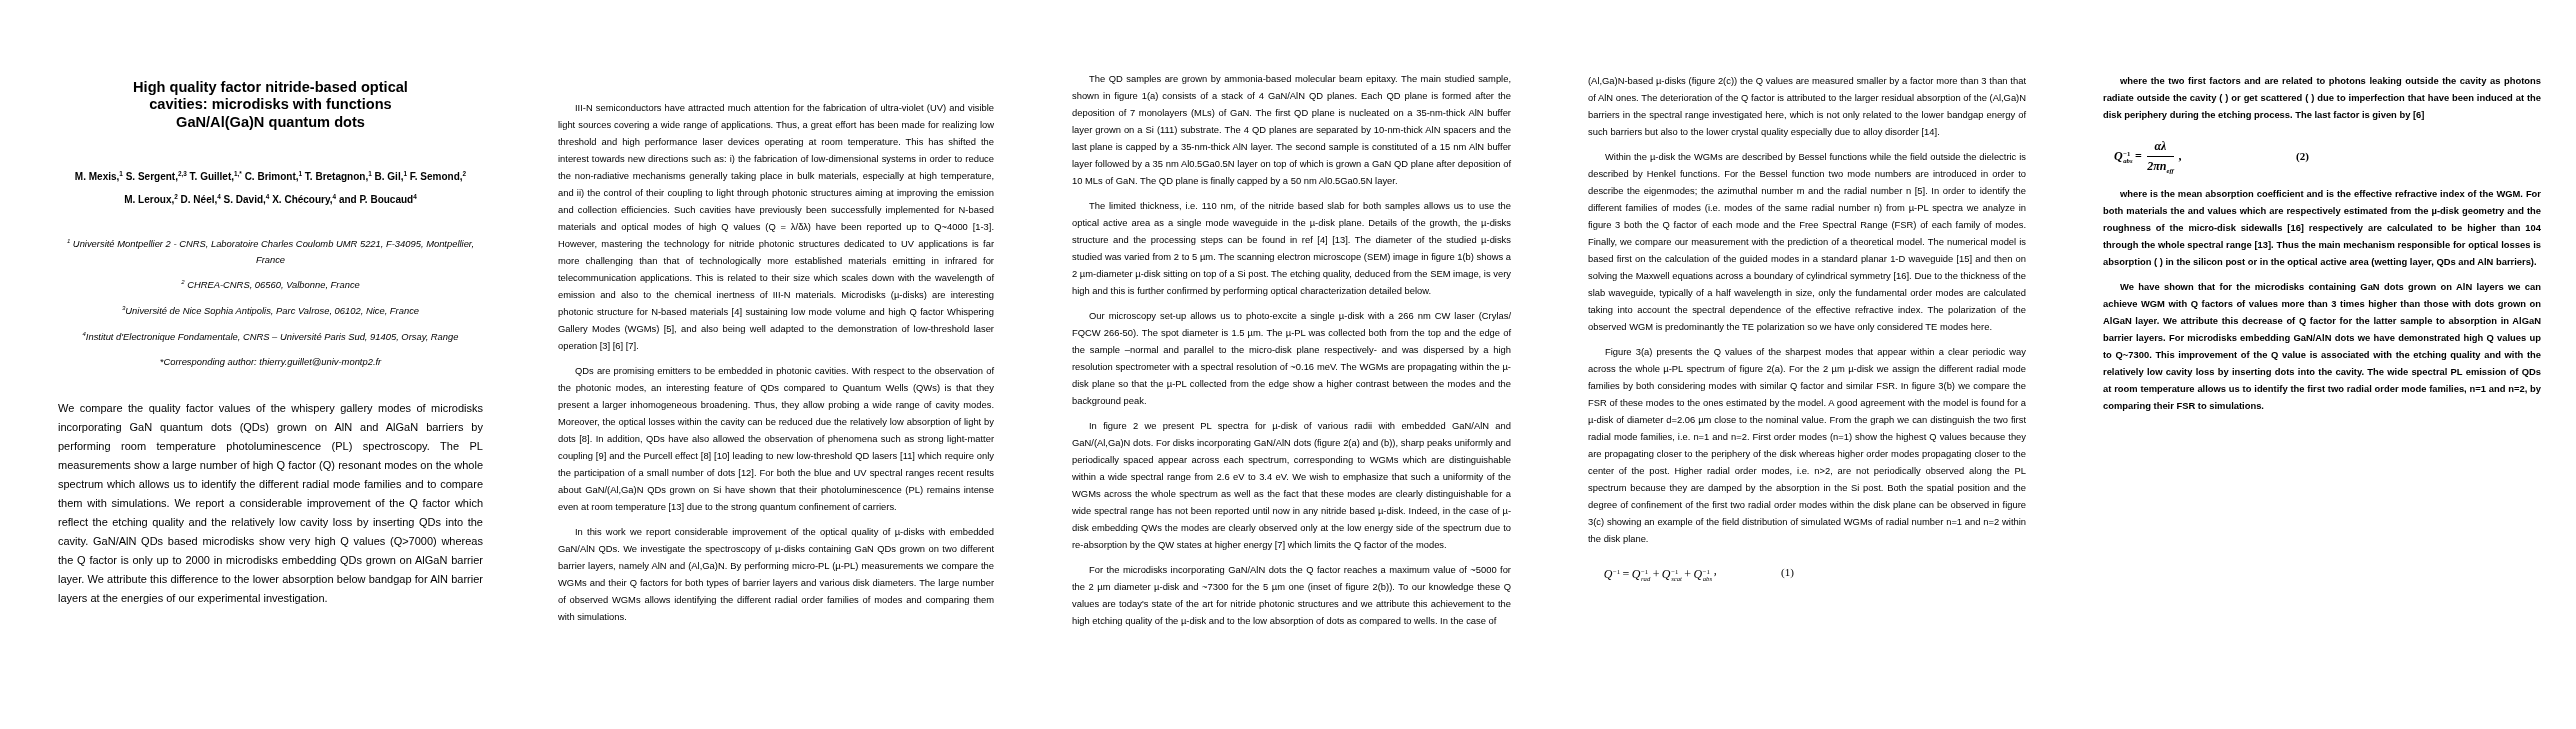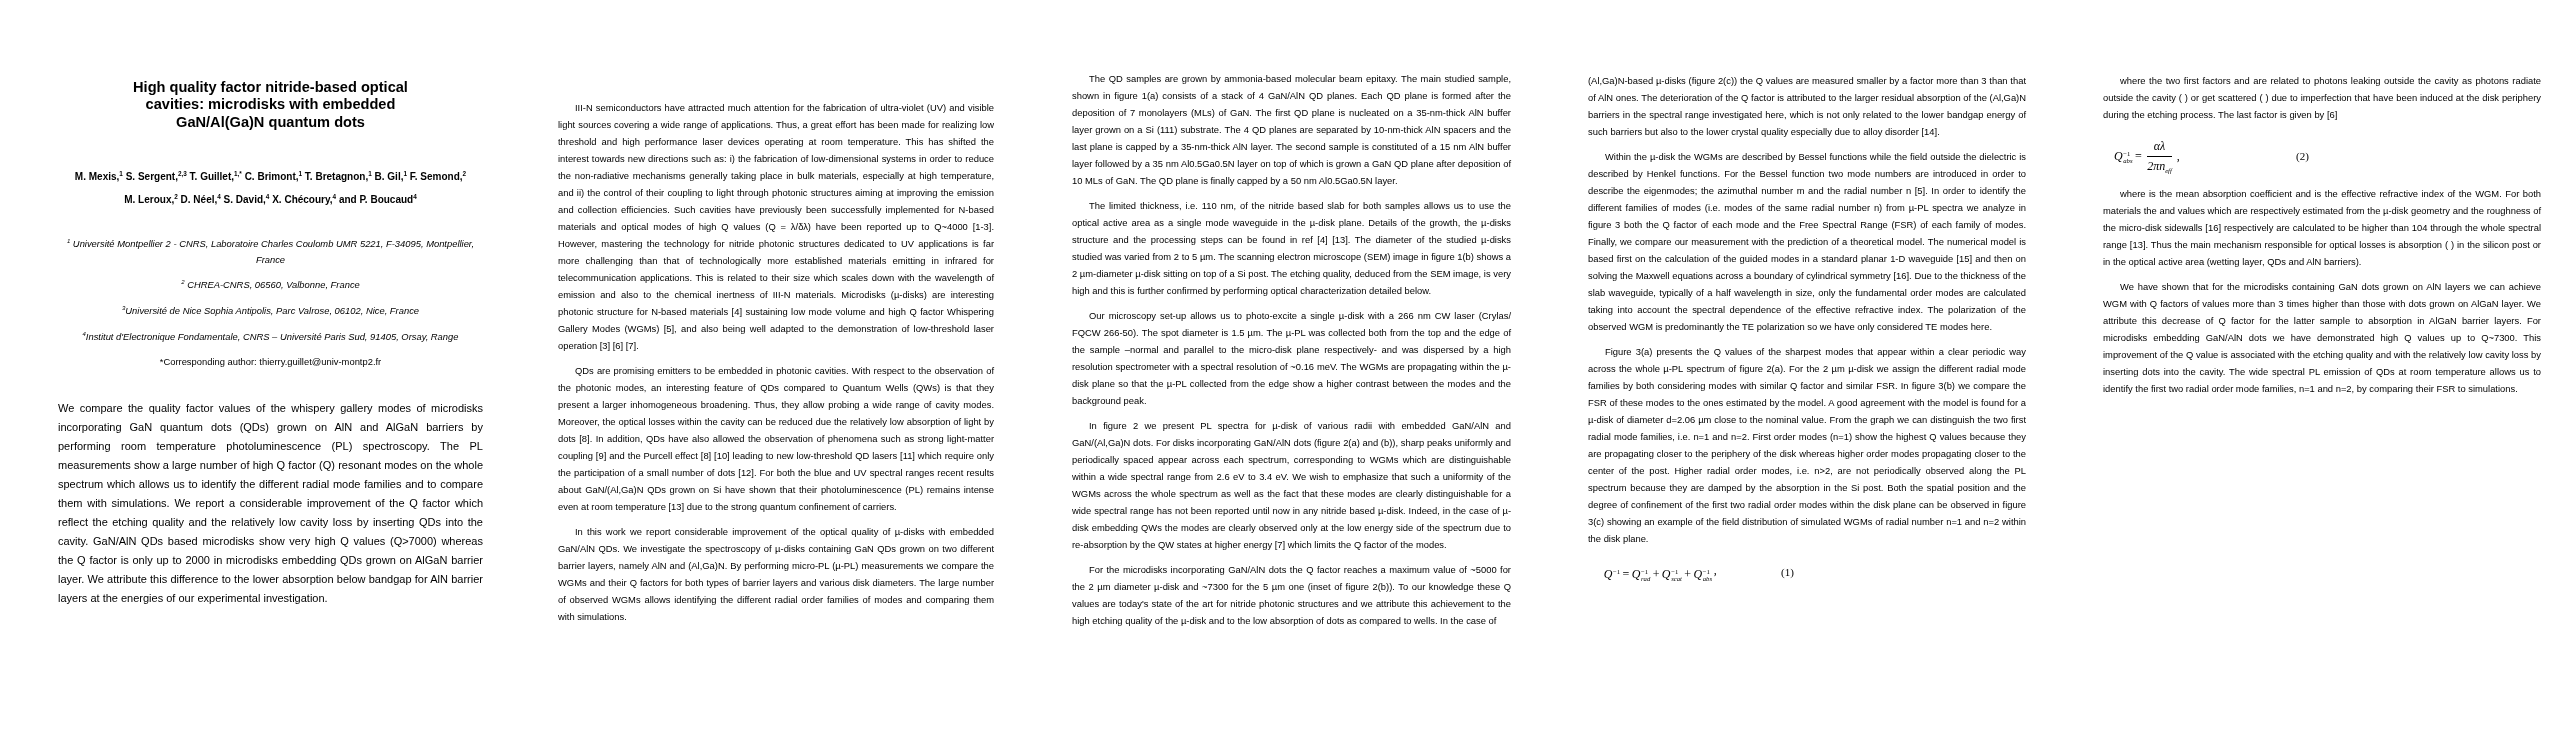--- a/index.html
+++ b/index.html
@@ -4,34 +4,34 @@
 <style>
   html,body{margin:0;padding:0;}
   body{width:2576px;height:729px;background:#ffffff;overflow:hidden;
        font-family:"Liberation Sans",sans-serif;color:#111;}
   .page{position:relative;width:2576px;height:729px;background:#fff;}
   .col{position:absolute;top:0;}
   .col1{left:58px;width:425px;}
   .col2{left:558px;top:99px;width:436px;}
   .col3{left:1072px;top:70px;width:439px;}
   .col4{left:1588px;top:72px;width:438px;}
-  .col5{left:2103px;top:72px;width:438px;}
+  .col5{left:2103px;top:72px;width:438px;font-weight:bold;}
 
   
   .title{margin:79px 0 0 0;text-align:center;font-size:14.6px;line-height:17.3px;
          font-weight:bold;color:#000;}
   .title .tline{display:block;}
   .authors{margin-top:33px;text-align:center;font-weight:bold;font-size:10px;
            line-height:19px;color:#000;}
   .authors sup{font-size:6.4px;font-weight:bold;}
   .affiliations{margin-top:24px;}
   .aff{margin:0 0 6.7px 0;text-align:center;font-style:italic;font-size:9.4px;
        line-height:16px;color:#000;}
   .aff sup{font-size:6px;}
-  .corresponding{margin:9px 0 12px 0;text-align:center;
+  .corresponding{margin:9px 0 12px 0;text-align:center;font-style:italic;
                  font-size:9.4px;line-height:16px;color:#000;}
   .abstract{margin:28.6px 0 0 0;text-align:justify;font-size:11px;line-height:19px;
             color:#000;}
 
   
   .bp{margin:0 0 8px 0;text-align:justify;font-size:9.4px;line-height:17px;
       text-indent:17px;color:#000;}
   .pgroup{display:block;}
   .no-first-indent p:first-child{text-indent:0;}
 
@@ -56,21 +56,21 @@
   .eq-comma{font-style:normal;padding-left:1.8px;}
 </style>
 </head>
 <body>
 
 <div class="page">
 
   <section class="col col1">
     <h1 class="title">
       <span class="tline">High quality factor nitride-based optical</span>
-      <span class="tline">cavities: microdisks with embedded</span>
+      <span class="tline">cavities: microdisks with functions</span>
       <span class="tline">GaN/Al(Ga)N quantum dots</span>
     </h1>
 
     <div class="authors">
       <div class="author-line"><span class="aseg"><span class="aname">M. Mexis,</span><sup class="asup">1</sup></span><span class="aseg"><span class="aname"> S. Sergent,</span><sup class="asup">2,3</sup></span><span class="aseg"><span class="aname"> T. Guillet,</span><sup class="asup">1,*</sup></span><span class="aseg"><span class="aname"> C. Brimont,</span><sup class="asup">1</sup></span><span class="aseg"><span class="aname"> T. Bretagnon,</span><sup class="asup">1</sup></span><span class="aseg"><span class="aname"> B. Gil,</span><sup class="asup">1</sup></span><span class="aseg"><span class="aname"> F. Semond,</span><sup class="asup">2</sup></span></div>
       <div class="author-line"><span class="aseg"><span class="aname">M. Leroux,</span><sup class="asup">2</sup></span><span class="aseg"><span class="aname"> D. Néel,</span><sup class="asup">4</sup></span><span class="aseg"><span class="aname"> S. David,</span><sup class="asup">4</sup></span><span class="aseg"><span class="aname"> X. Chécoury,</span><sup class="asup">4</sup></span><span class="aseg"><span class="aname"> and P. Boucaud</span><sup class="asup">4</sup></span></div>
     </div>
 
     <div class="affiliations">
         <p class="aff"><sup>1</sup><span> Université Montpellier 2 - CNRS, Laboratoire Charles Coulomb UMR 5221, F-34095, Montpellier, France</span></p>

